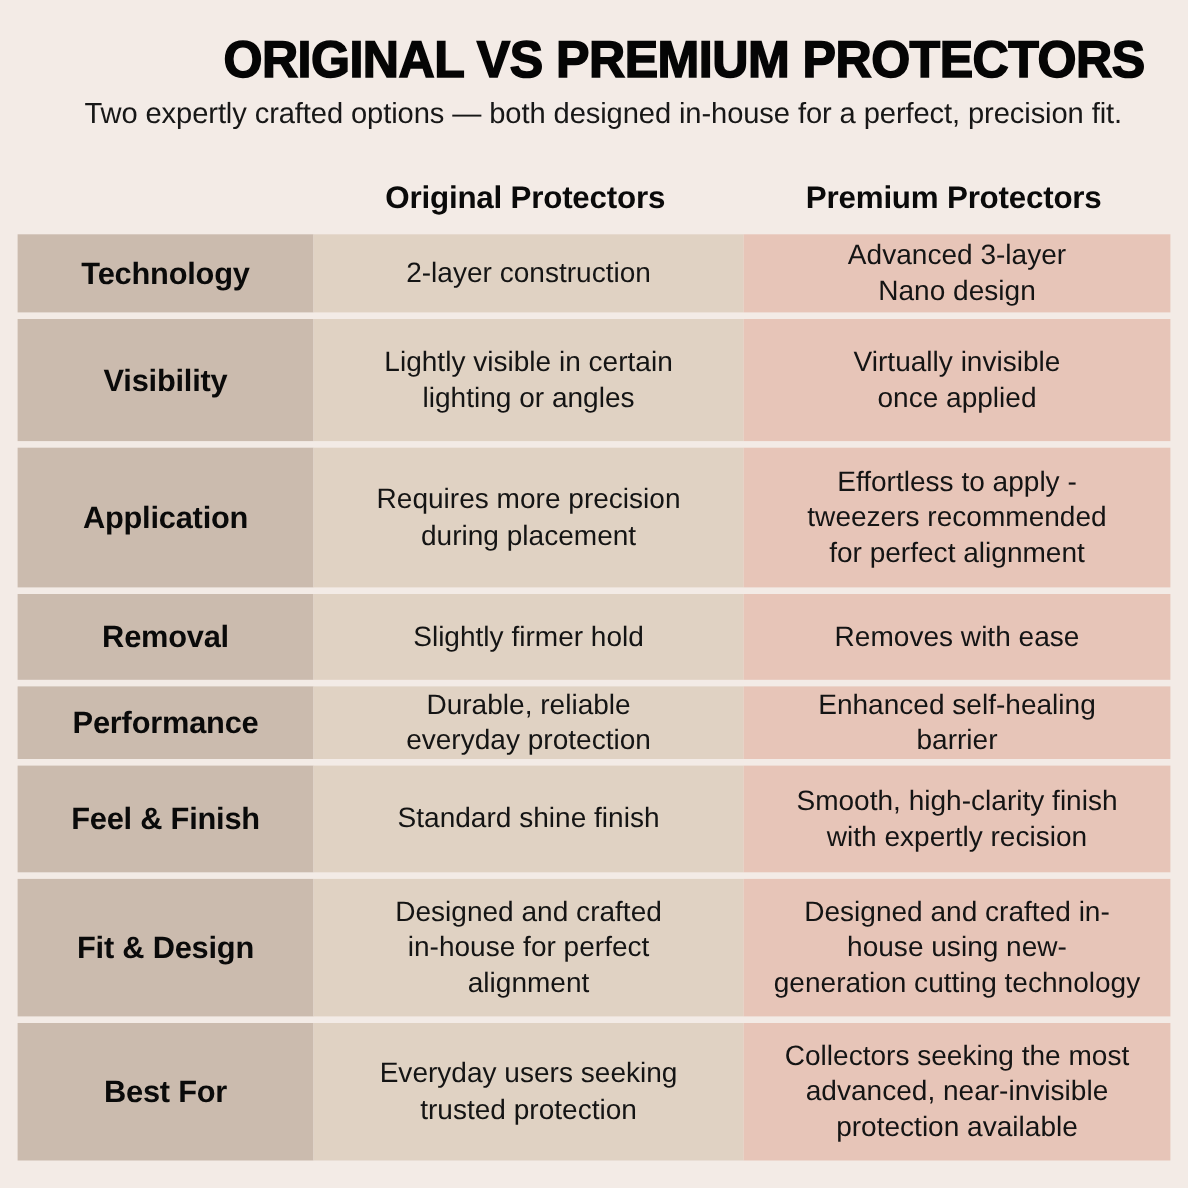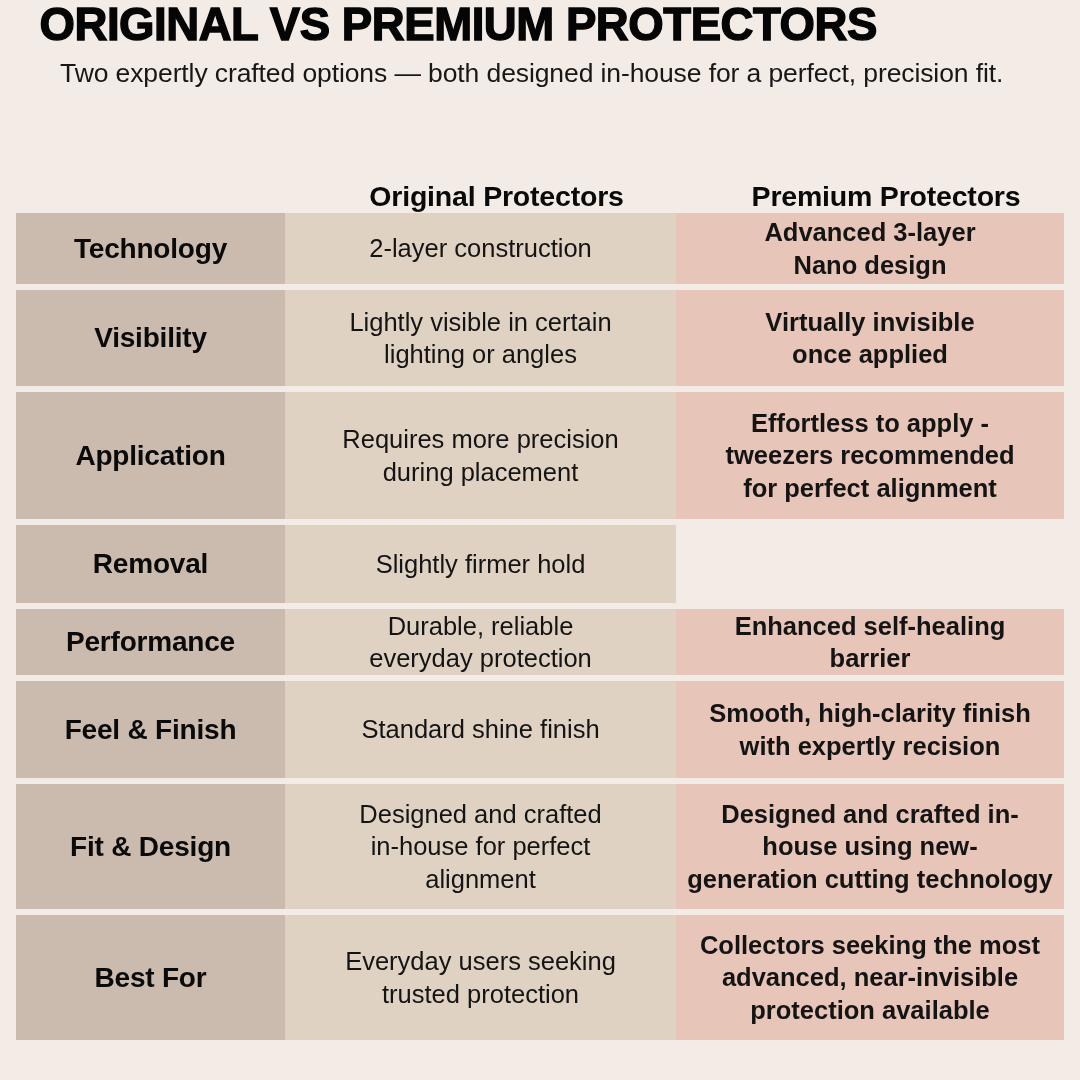--- a/index.html
+++ b/index.html
@@ -18,21 +18,22 @@
 
   .page {
     position: relative;
     width: 1080px;
     height: 1080px;
     box-sizing: border-box;
   }
 
   
   .header-block {
-    text-align: left;
+    padding-top: 30px;
+    text-align: right;
   }
 
   .page-title {
     font-size: 47px;
     line-height: 1.0;
     font-weight: 700;
     letter-spacing: -0.5px;
     text-transform: uppercase;
     color: #050505;
     margin: 0 24px;
@@ -48,25 +49,24 @@
     font-weight: 400;
     color: #171717;
     margin: 10px auto 0;
     max-width: 960px;
     letter-spacing: -0.1px;
   }
 
   
   .col-headers {
     position: absolute;
-    left: 32px;
+    left: 13px;
     right: 16px;
     top: 166px;
     display: flex;
-    align-items: flex-end;
     height: 44px;
   }
   .col-headers .ch-spacer {
     width: 269px;
     flex: 0 0 269px;
   }
   .col-headers .ch {
     text-align: center;
     font-size: 28.5px;
     font-weight: 600;
@@ -127,21 +127,21 @@
     line-height: 1.26;
     color: #141414;
     padding: 12px 14px;
   }
 
   .cell-premium {
     flex: 0 0 388px;
     width: 388px;
     background: #e7c5b8;
     font-size: 25.5px;
-    font-weight: 700;
+    font-weight: 400;
     line-height: 1.26;
     color: #141414;
     padding: 0 10px;
   }
 
   .cell span {
     display: block;
   }
 </style>
 </head>
@@ -172,21 +172,21 @@
             <span>2-layer construction</span>
           </div>
         </div>
         <div class="cell cell-premium">
           <div>
             <span>Advanced 3-layer</span>
             <span>Nano design</span>
           </div>
         </div>
       </div>
-      <div class="row" style="height: 96px;">
+      <div class="row" style="height: 111px;">
         <div class="cell cell-label">
           <div>
             <span>Visibility</span>
           </div>
         </div>
         <div class="cell cell-original">
           <div>
             <span>Lightly visible in certain</span>
             <span>lighting or angles</span>
           </div>
@@ -222,20 +222,25 @@
         <div class="cell cell-label">
           <div>
             <span>Removal</span>
           </div>
         </div>
         <div class="cell cell-original">
           <div>
             <span>Slightly firmer hold</span>
           </div>
         </div>
+        <div class="cell cell-premium">
+          <div>
+            <span>Removes with ease</span>
+          </div>
+        </div>
       </div>
       <div class="row" style="height: 66px;">
         <div class="cell cell-label">
           <div>
             <span>Performance</span>
           </div>
         </div>
         <div class="cell cell-original">
           <div>
             <span>Durable, reliable</span>

